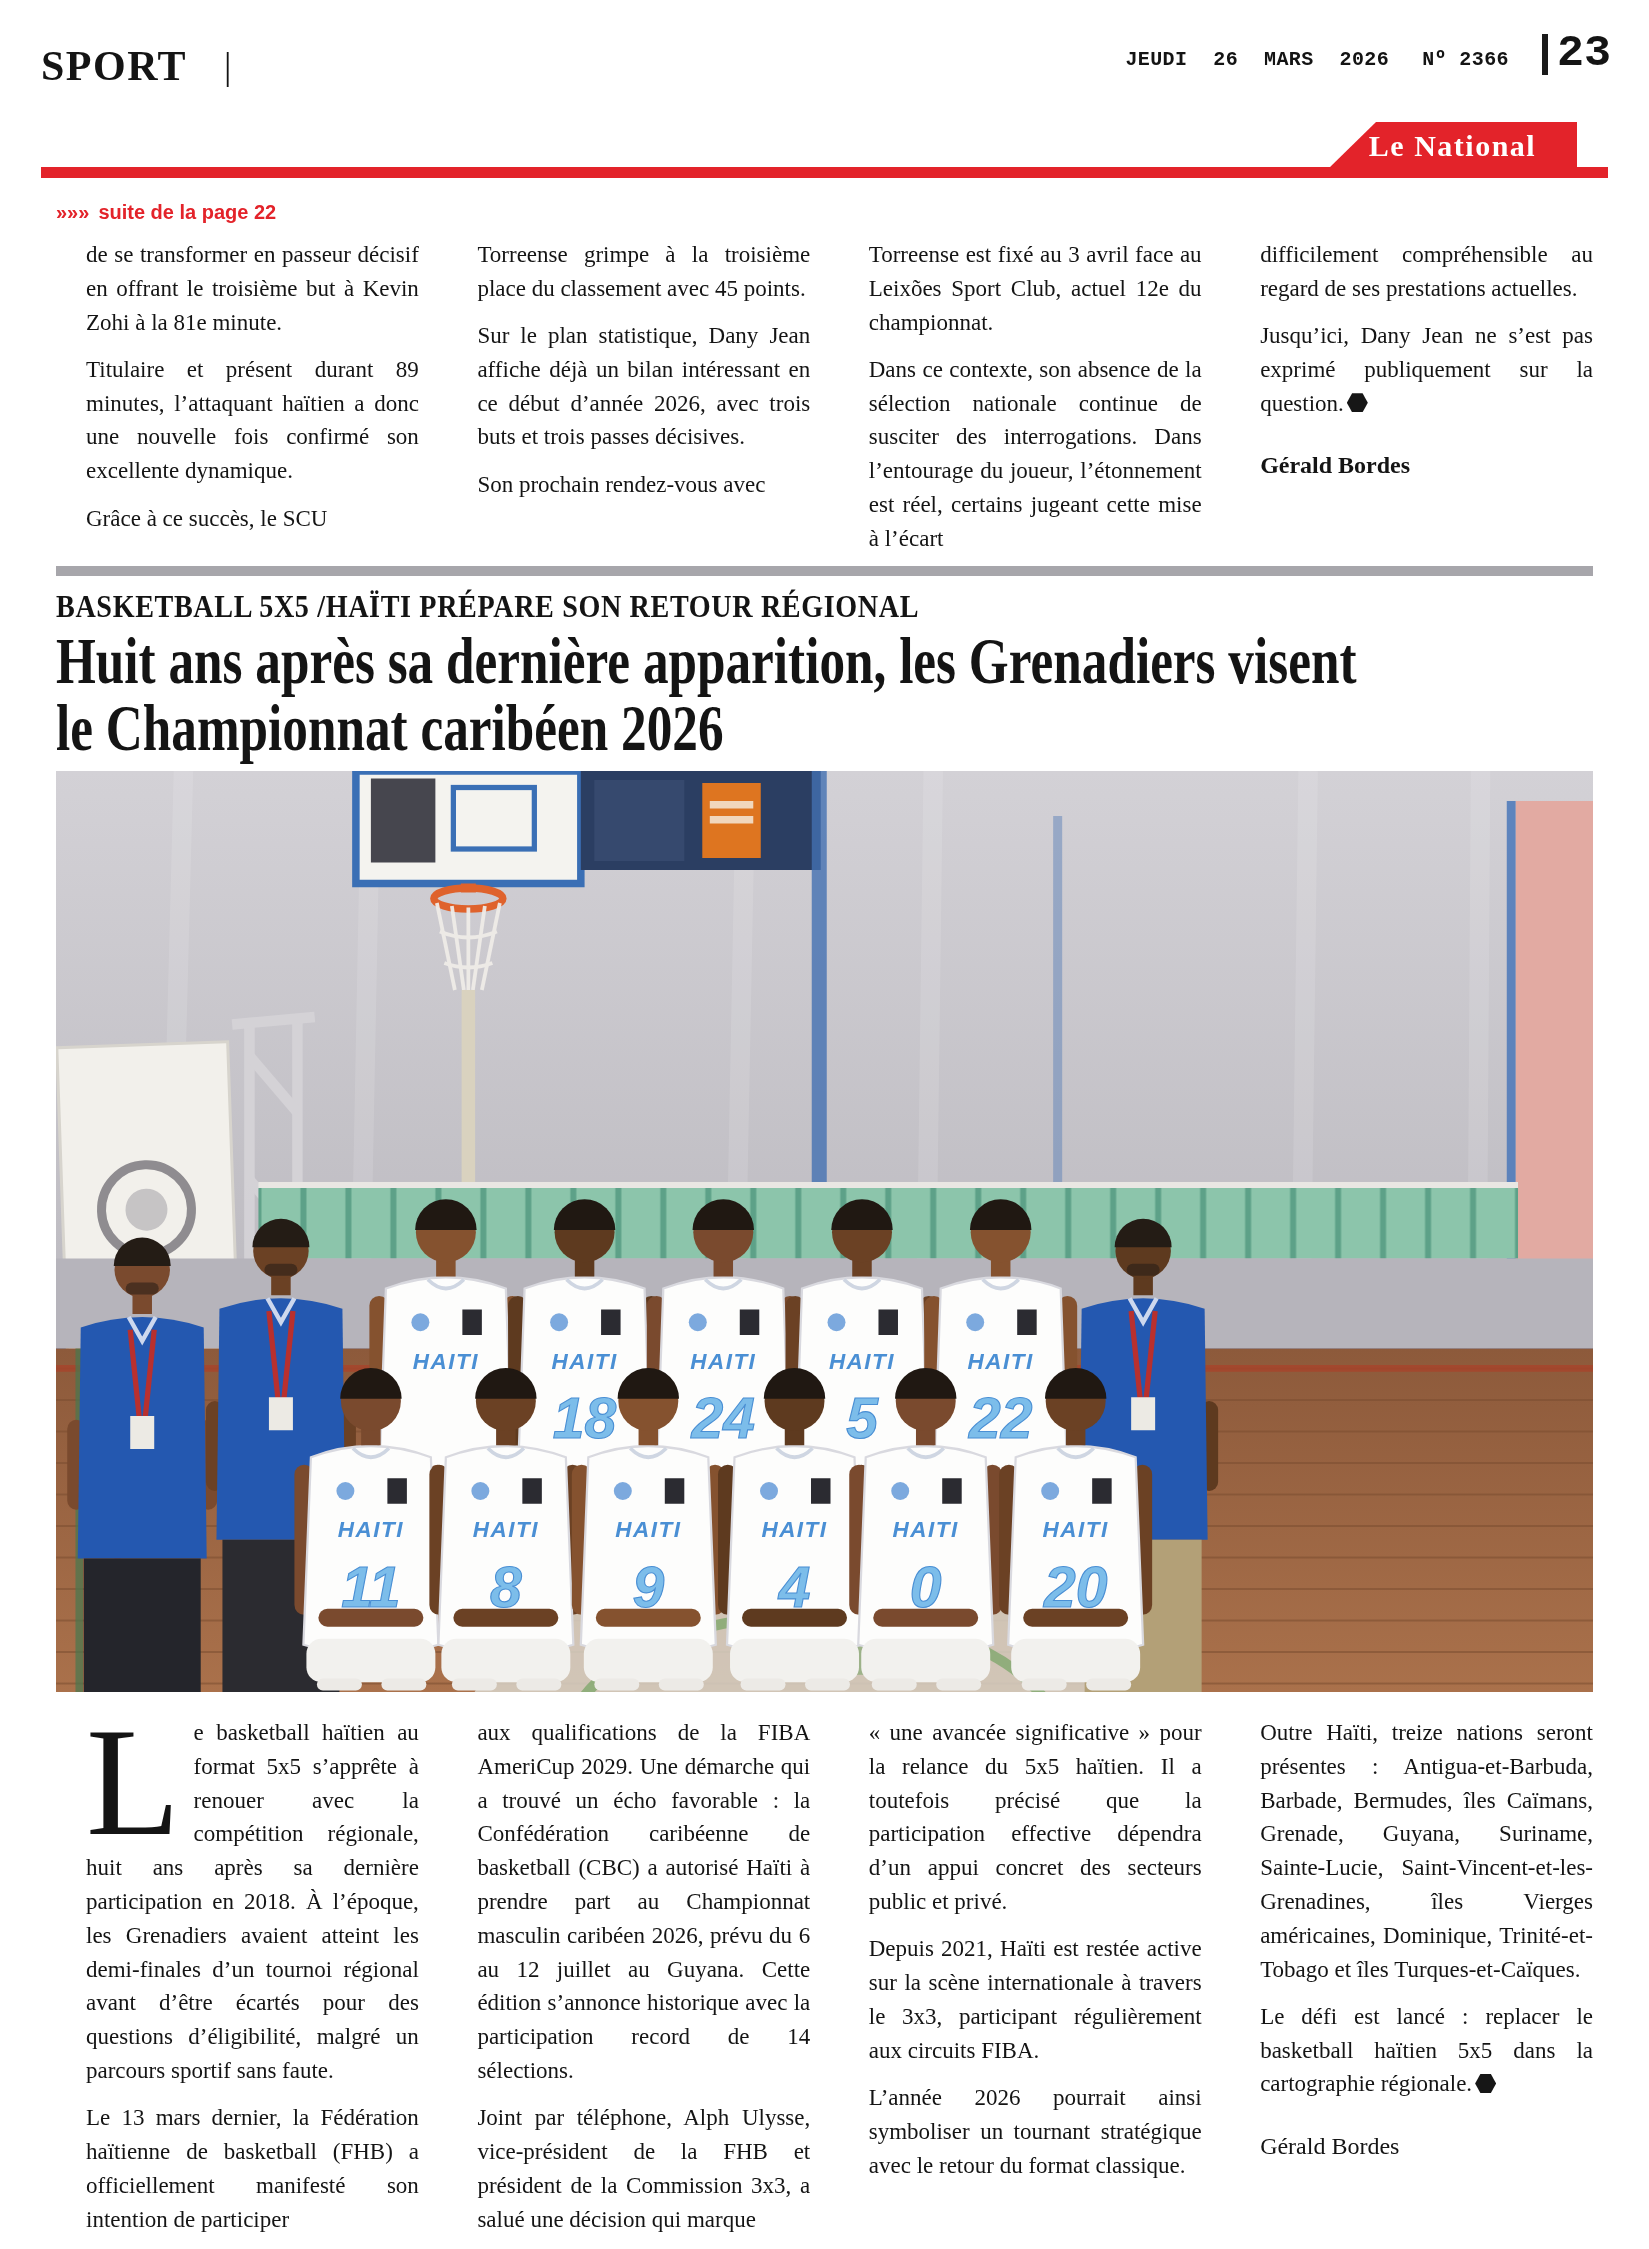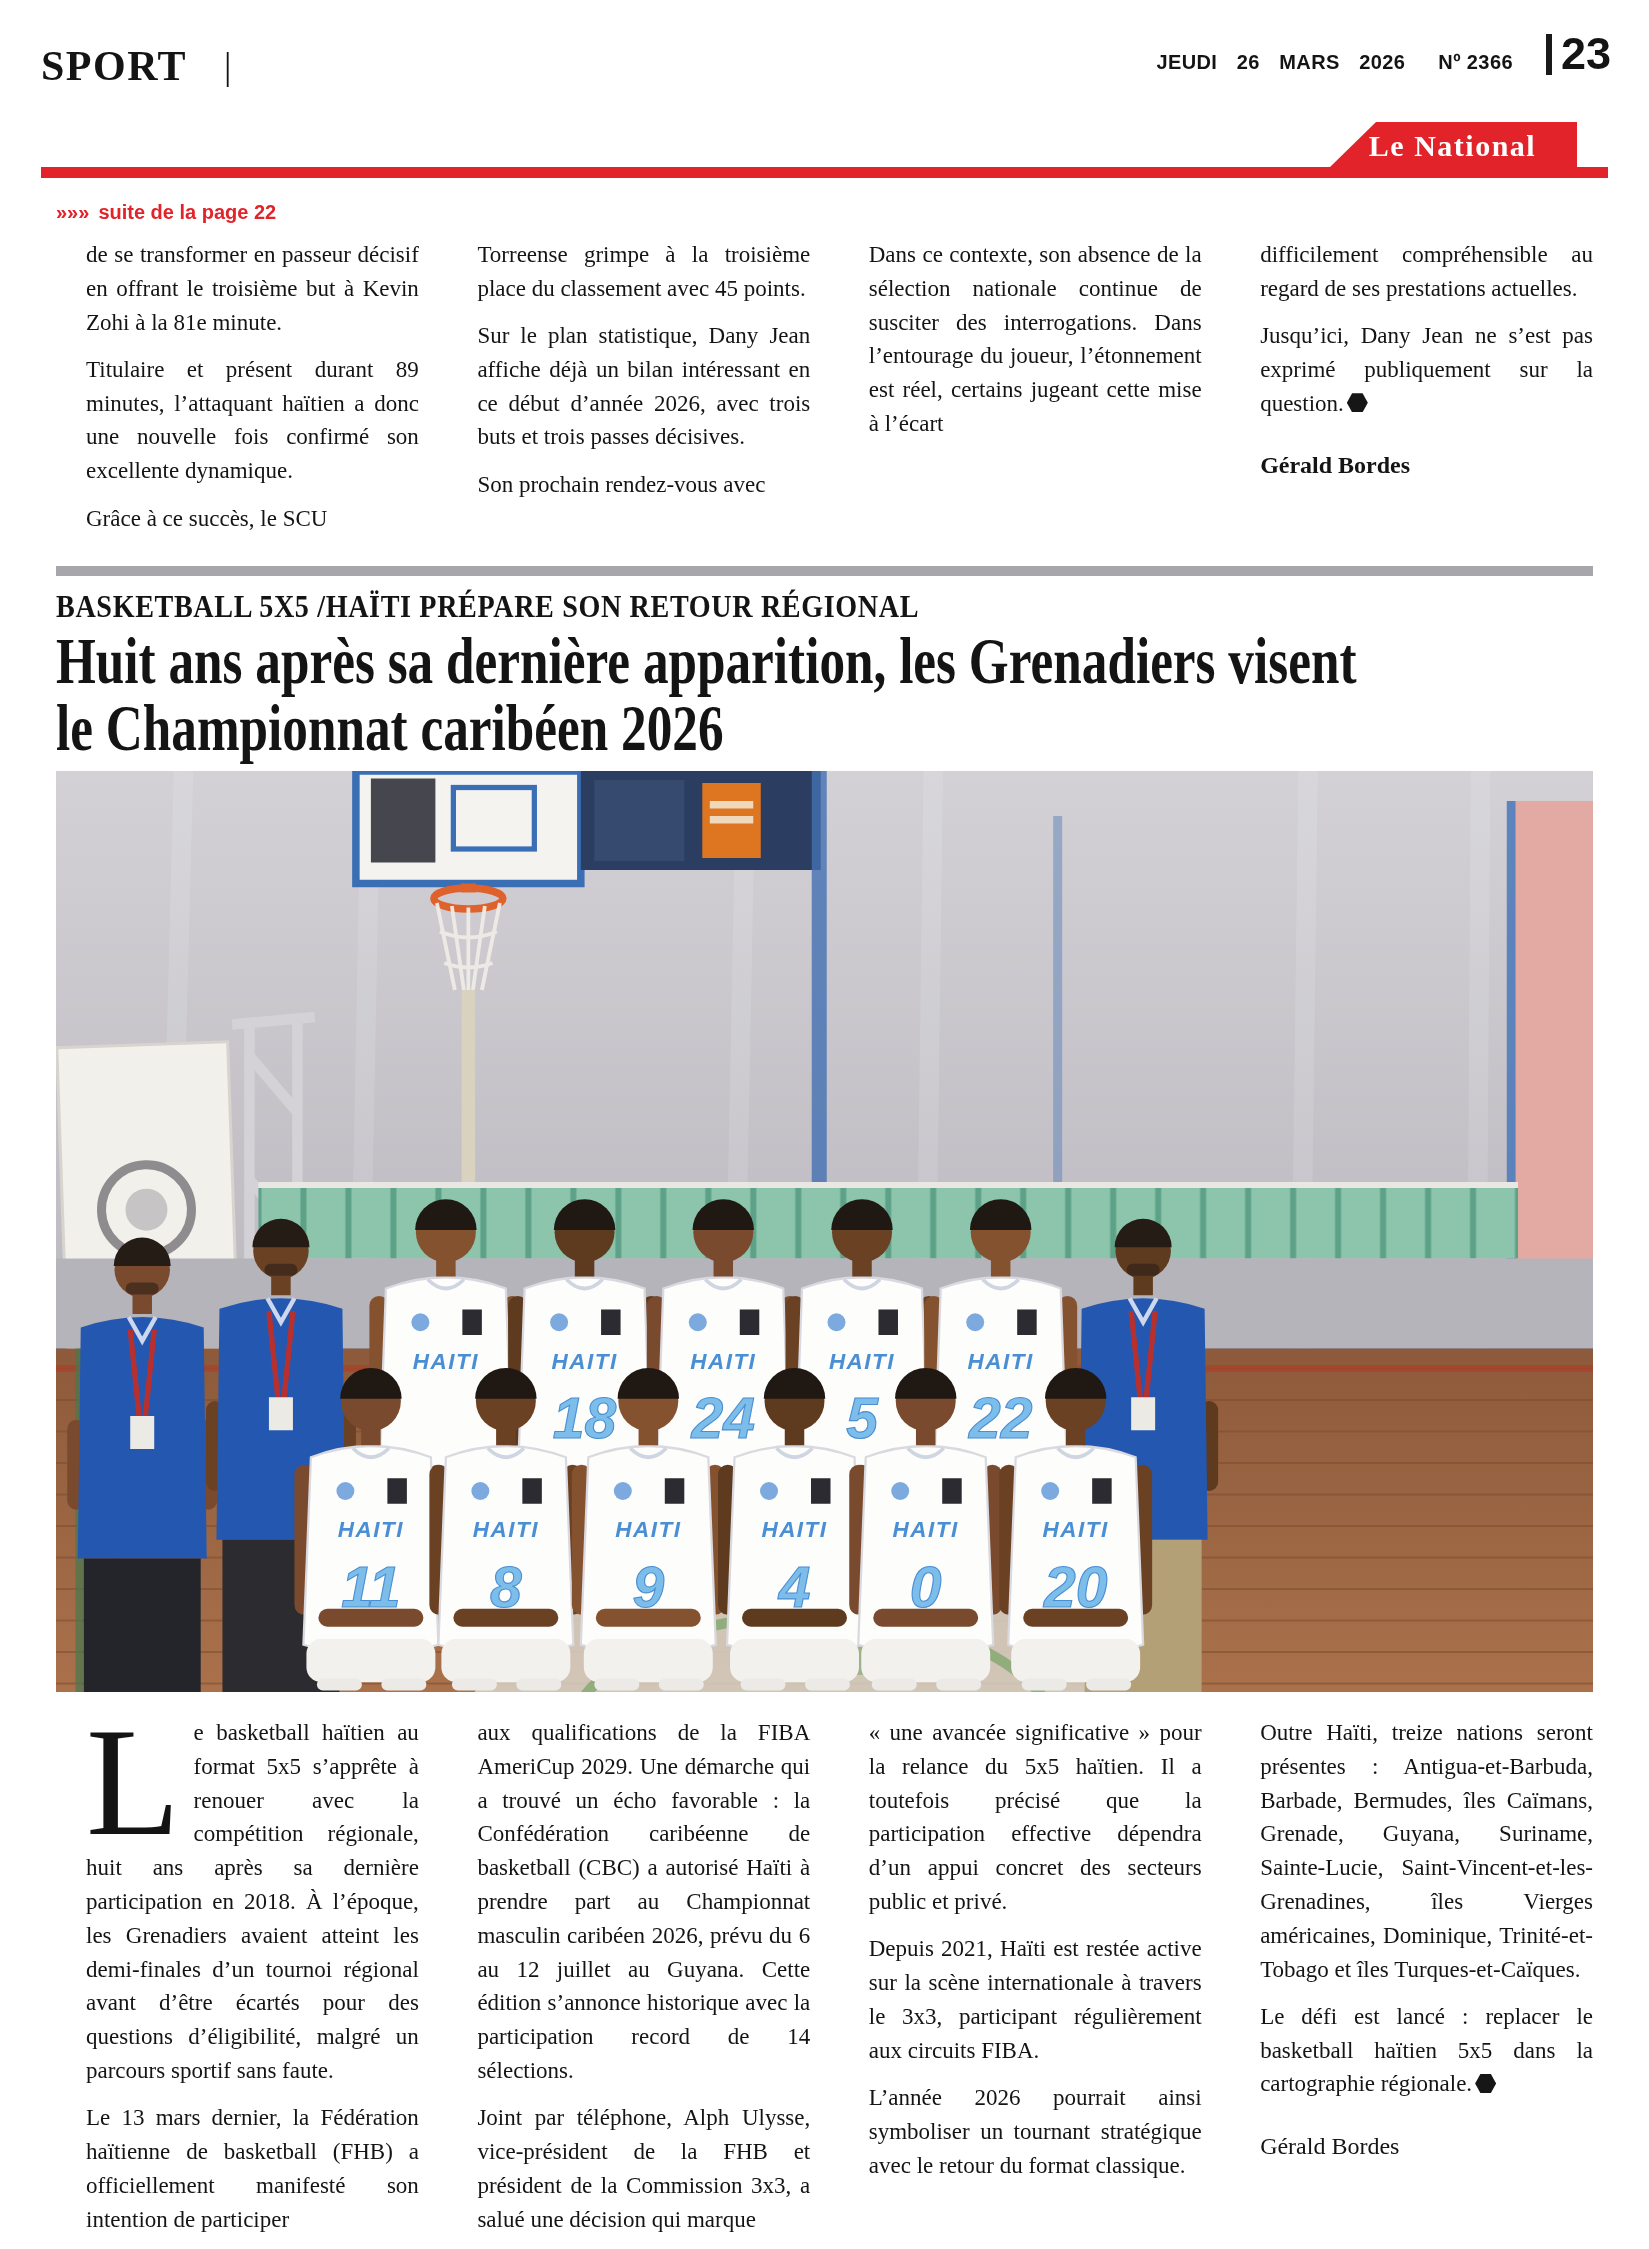--- a/index.html
+++ b/index.html
@@ -3,21 +3,21 @@
 <meta charset="utf-8">
 <style>
   :root{ --red:#e3232a; --rule-gray:#a7a6ab; --ink:#141414; }
   html,body{margin:0;padding:0;}
   body{width:1650px;height:2250px;position:relative;background:#fff;
        font-family:"Liberation Serif",serif;color:var(--ink);}
   .page{position:absolute;inset:0;overflow:hidden;background:#fff;}
 
   
   .masthead-right{position:absolute;top:34px;right:39px;display:flex;align-items:baseline;gap:33px;
-      font-family:Liberation Sans, sans-serif;font-weight:bold;margin-left:13px;}
+      font-family:Liberation Mono, monospace;font-weight:bold;margin-left:13px;}
   .issue-date{font-size:20px;word-spacing:13.5px;letter-spacing:0.4px;}
   .issue-number{font-size:20px;letter-spacing:0.4px;}
   .pageno{font-size:45px;font-weight:800;border-left:6.7px solid #1a1a1a;padding-left:9px;line-height:.9;}
 
   .section-row{position:absolute;top:42px;left:41px;display:flex;gap:37px;align-items:flex-start;}
   .section-title{font-size:42px;font-weight:bold;letter-spacing:1.5px;}
   .section-divider{font-size:37px;font-weight:400;margin-top:3px;}
 
   .red-rule{position:absolute;top:167px;left:41px;width:1567px;height:11.2px;background:var(--red);}
   .brand-badge{position:absolute;top:122px;right:73px;width:249px;height:47px;background:var(--red);
@@ -84,20 +84,21 @@
         <p class="body-p">de se transformer en passeur décisif en offrant le troisième but à Kevin Zohi à la 81e minute.</p>
         <p class="body-p">Titulaire et présent durant 89 minutes, l’attaquant haïtien a donc une nouvelle fois confirmé son excellente dynamique.</p>
         <p class="body-p">Grâce à ce succès, le SCU</p>
       </div>
       <div class="col">
         <p class="body-p">Torreense grimpe à la troisième place du classement avec 45 points.</p>
         <p class="body-p">Sur le plan statistique, Dany Jean affiche déjà un bilan intéressant en ce début d’année 2026, avec trois buts et trois passes décisives.</p>
         <p class="body-p">Son prochain rendez-vous avec</p>
       </div>
       <div class="col">
+        <p class="body-p">Torreense est fixé au 3 avril face au Leixões Sport Club, actuel 12e du championnat.</p>
         <p class="body-p">Dans ce contexte, son absence de la sélection nationale continue de susciter des interrogations. Dans l’entourage du joueur, l’étonnement est réel, certains jugeant cette mise à l’écart</p>
       </div>
       <div class="col">
         <p class="body-p">difficilement compréhensible au regard de ses prestations actuelles.</p>
         <p class="body-p">Jusqu’ici, Dany Jean ne s’est pas exprimé publiquement sur la question.<span class="endmark"></span></p>
         <p class="byline bold">Gérald Bordes</p>
       </div>
     </div>
 
   <div class="gray-rule"></div>

